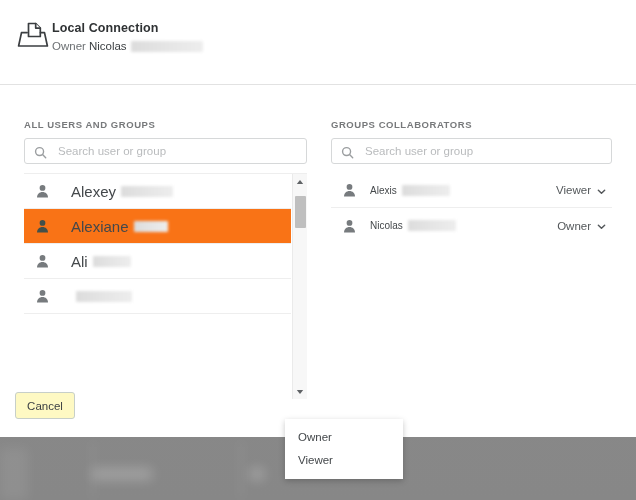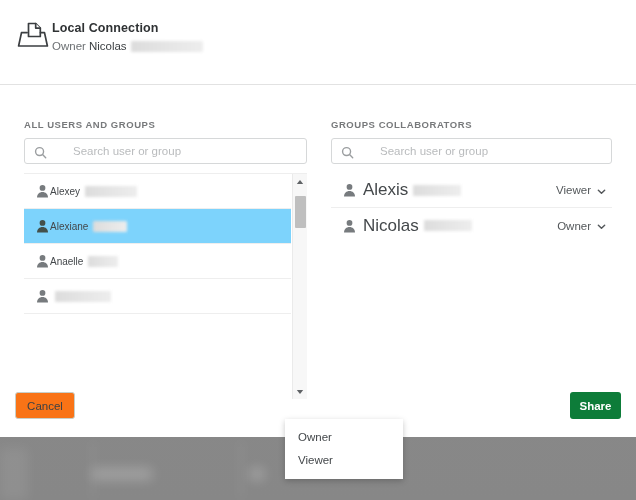--- a/index.html
+++ b/index.html
@@ -120,21 +120,21 @@
     flex: 0 0 13px;
     color: #9b9ea0;
   }
   .searchbox input {
     border: none;
     outline: none;
     flex: 1;
     font-family: "Liberation Sans", sans-serif;
     font-size: 11.5px;
     color: #3d4144;
-    margin-left: 24px;
+    margin-left: 9px;
     background: transparent;
   }
   .searchbox input::placeholder { color: #b9bbbd; }
 
   
   .listwrap {
     position: absolute;
     top: 88px;
     left: 0;
     width: 283px;
@@ -150,30 +150,30 @@
   }
   .row {
     height: 35px;
     display: flex;
     align-items: center;
     border-bottom: 1px solid #eeeeee;
     box-sizing: border-box;
     padding-left: 12px;
     cursor: pointer;
   }
-  .row.selected { background: #7dd3fc; }
+  .row.selected { background: #f97316; }
   .row .p-icon {
     width: 13px; height: 14px;
     color: #777b7e;
     flex: 0 0 13px;
   }
   .row.selected .p-icon { color: #43504a; }
   .row .nm {
-    margin-left: 1px;
-    font-size: 10px;
+    margin-left: 22px;
+    font-size: 15px;
     color: #44484b;
     display: flex;
     align-items: center;
     white-space: nowrap;
   }
   .row .redact { margin-left: 5px; }
 
   .list-fade {
     position: absolute;
     left: 0; bottom: 0;
@@ -220,22 +220,22 @@
     height: 35px;
     display: flex;
     align-items: center;
     border-bottom: 1px solid #eeeeee;
     box-sizing: border-box;
     padding-left: 12px;
   }
   .crow:last-child { border-bottom: none; }
   .crow .p-icon { width: 13px; height: 14px; color: #777b7e; flex: 0 0 13px; }
   .crow .nm {
-    margin-left: 7px;
-    font-size: 17px;
+    margin-left: 14px;
+    font-size: 10px;
     color: #44484b;
     display: flex;
     align-items: center;
     white-space: nowrap;
     flex: 1;
   }
   .crow .nm .redact { margin-left: 5px; }
   .role {
     margin-left: auto;
     margin-right: 6px;
@@ -262,21 +262,21 @@
     border-radius: 3px;
     cursor: pointer;
     box-sizing: border-box;
     display: flex;
     align-items: center;
     justify-content: center;
   }
   .btn-cancel {
     left: 15px; top: 3px;
     width: 60px; height: 27px;
-    background: #f97316;
+    background: #fef9c3;
     border: 1px solid #c7cfc9;
     color: #3d4144;
   }
   .btn-addas {
     left: 285px; top: 3px;
     width: 72px; height: 27px;
     background: #0d7c39;
     border: none;
     color: #ffffff;
     font-weight: bold;
@@ -379,22 +379,22 @@
                 <span>Alexiane</span>
                 <span class="redact" style="width:34px"></span>
               </span>
             </div>
             <div class="row">
               <span class="p-icon"><svg viewBox="0 0 14 15" width="13" height="14" fill="currentColor">
                   <circle cx="7" cy="4.2" r="3.1"></circle>
                   <path d="M1.1 14.5 C1.1 10.9 3.7 8.6 7 8.6 C10.3 8.6 12.9 10.9 12.9 14.5 Z"></path>
                 </svg></span>
               <span class="nm">
-                <span>Anaelle</span>
-                <span class="redact" style="width:30px"></span>
+                <span>Ali</span>
+                <span class="redact" style="width:38px"></span>
               </span>
             </div>
             <div class="row">
               <span class="p-icon"><svg viewBox="0 0 14 15" width="13" height="14" fill="currentColor">
                   <circle cx="7" cy="4.2" r="3.1"></circle>
                   <path d="M1.1 14.5 C1.1 10.9 3.7 8.6 7 8.6 C10.3 8.6 12.9 10.9 12.9 14.5 Z"></path>
                 </svg></span>
               <span class="nm">
                 <span class="redact" style="width:56px"></span>
               </span>
@@ -465,20 +465,19 @@
             </span>
           </div>
         </div>
     </div>
   </div>
 
   <div class="footer">
     <div class="btn btn-cancel">Cancel</div>
 
 
-    <div class="btn btn-share">Share</div>
 
     <div class="menu" id="add-as-menu">
         <div class="menu-item">Owner</div>
         <div class="menu-item">Viewer</div>
       </div>
   </div>
 </div>
 
 </body></html>

